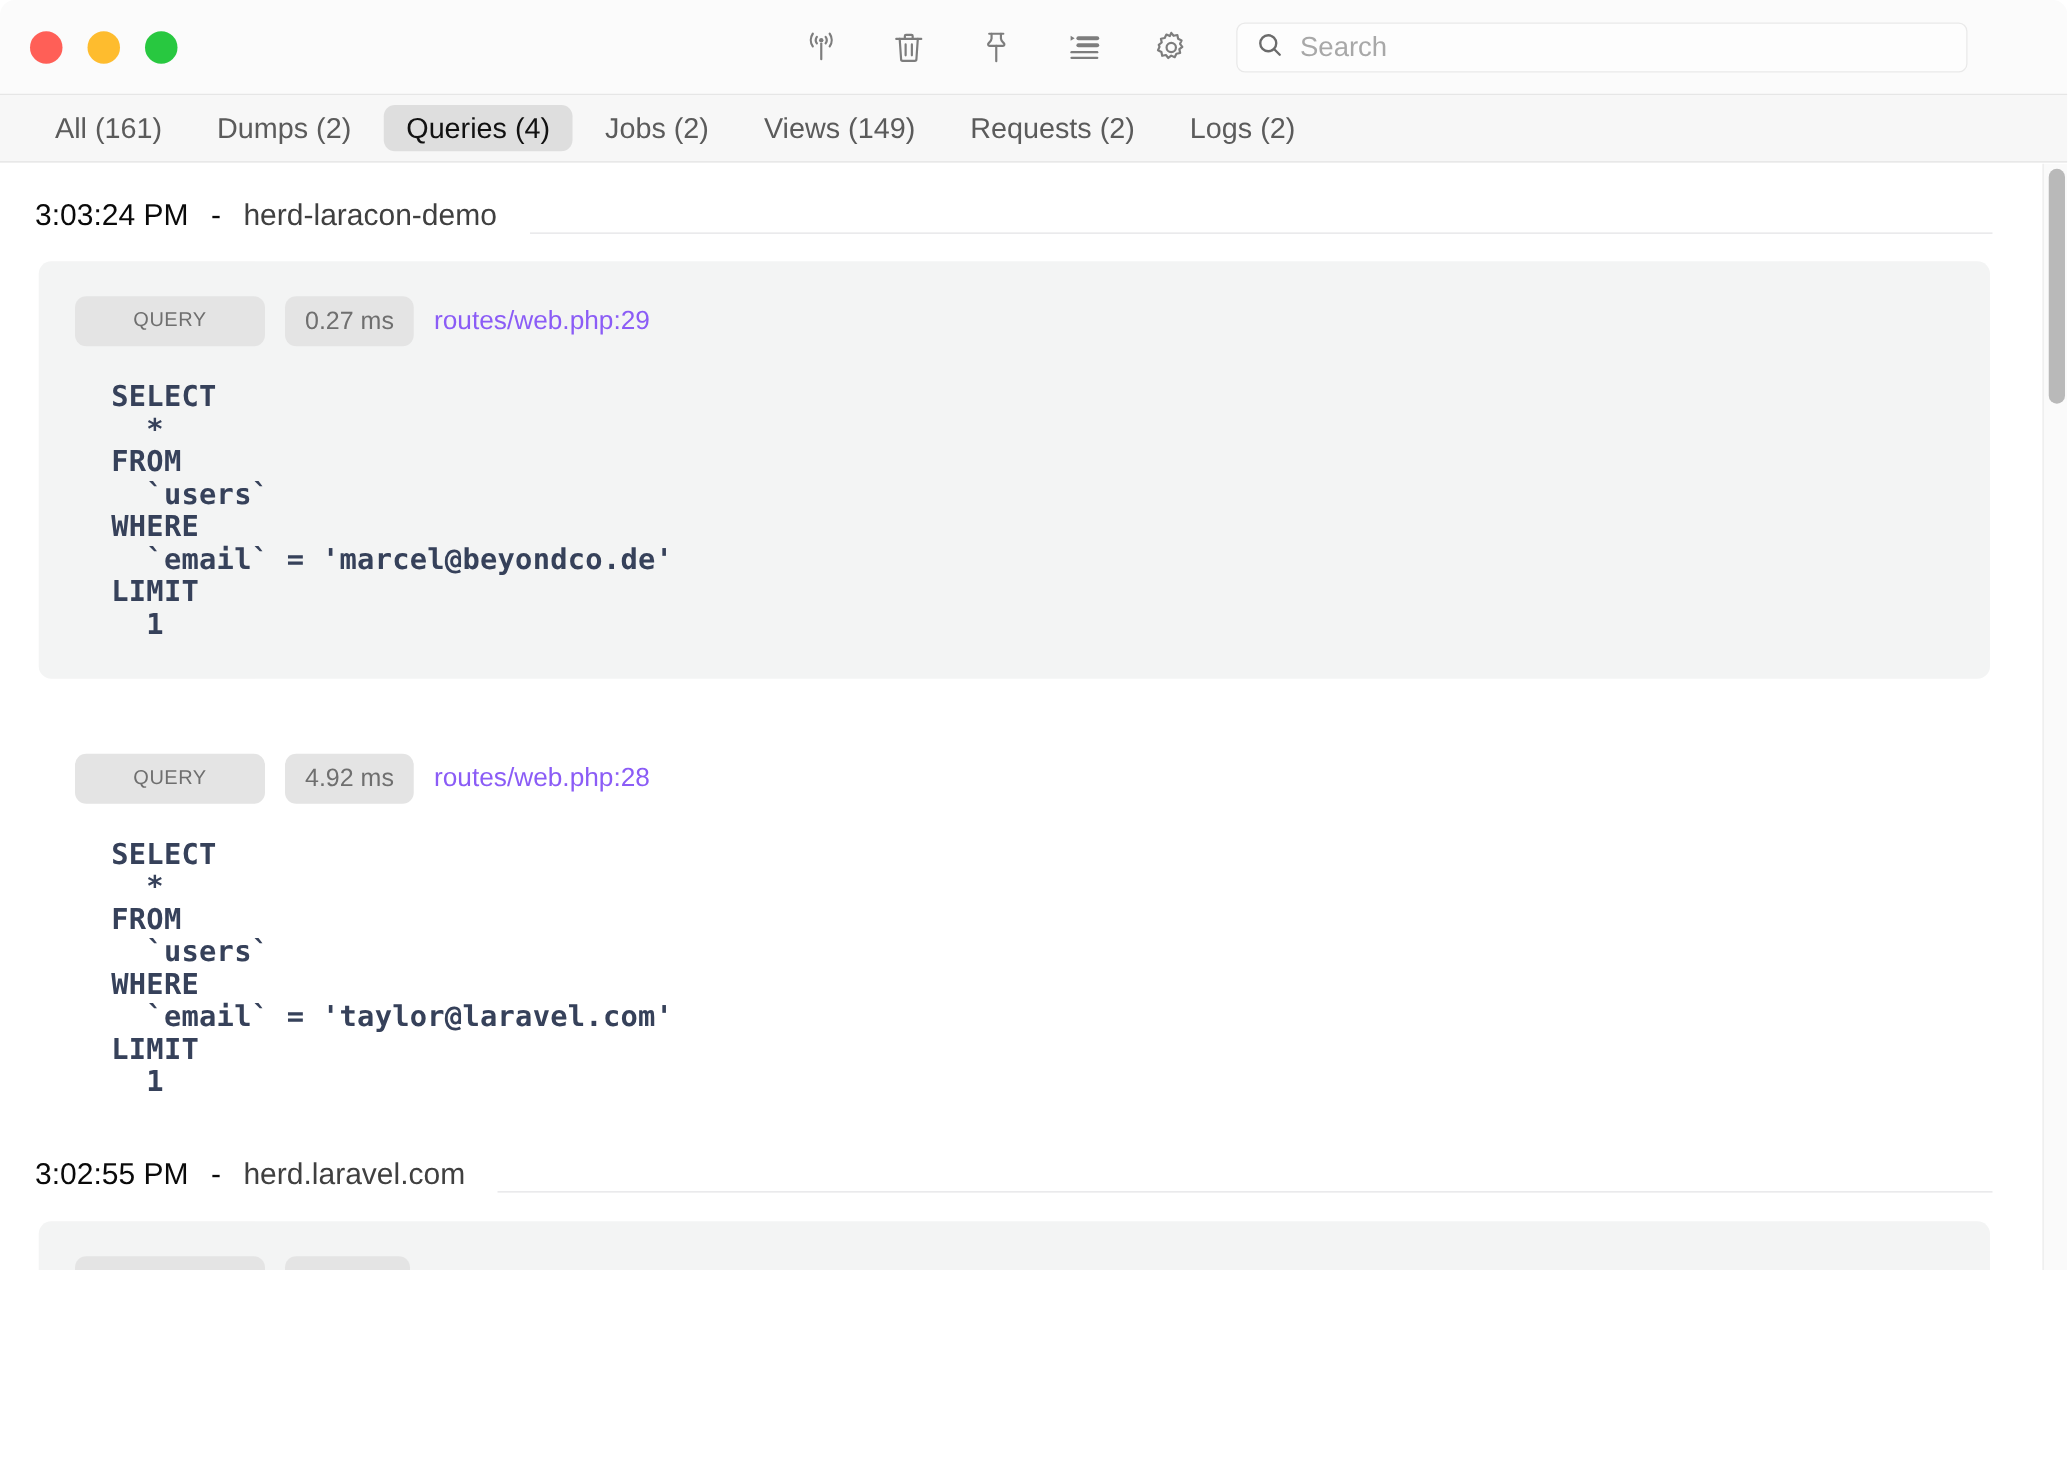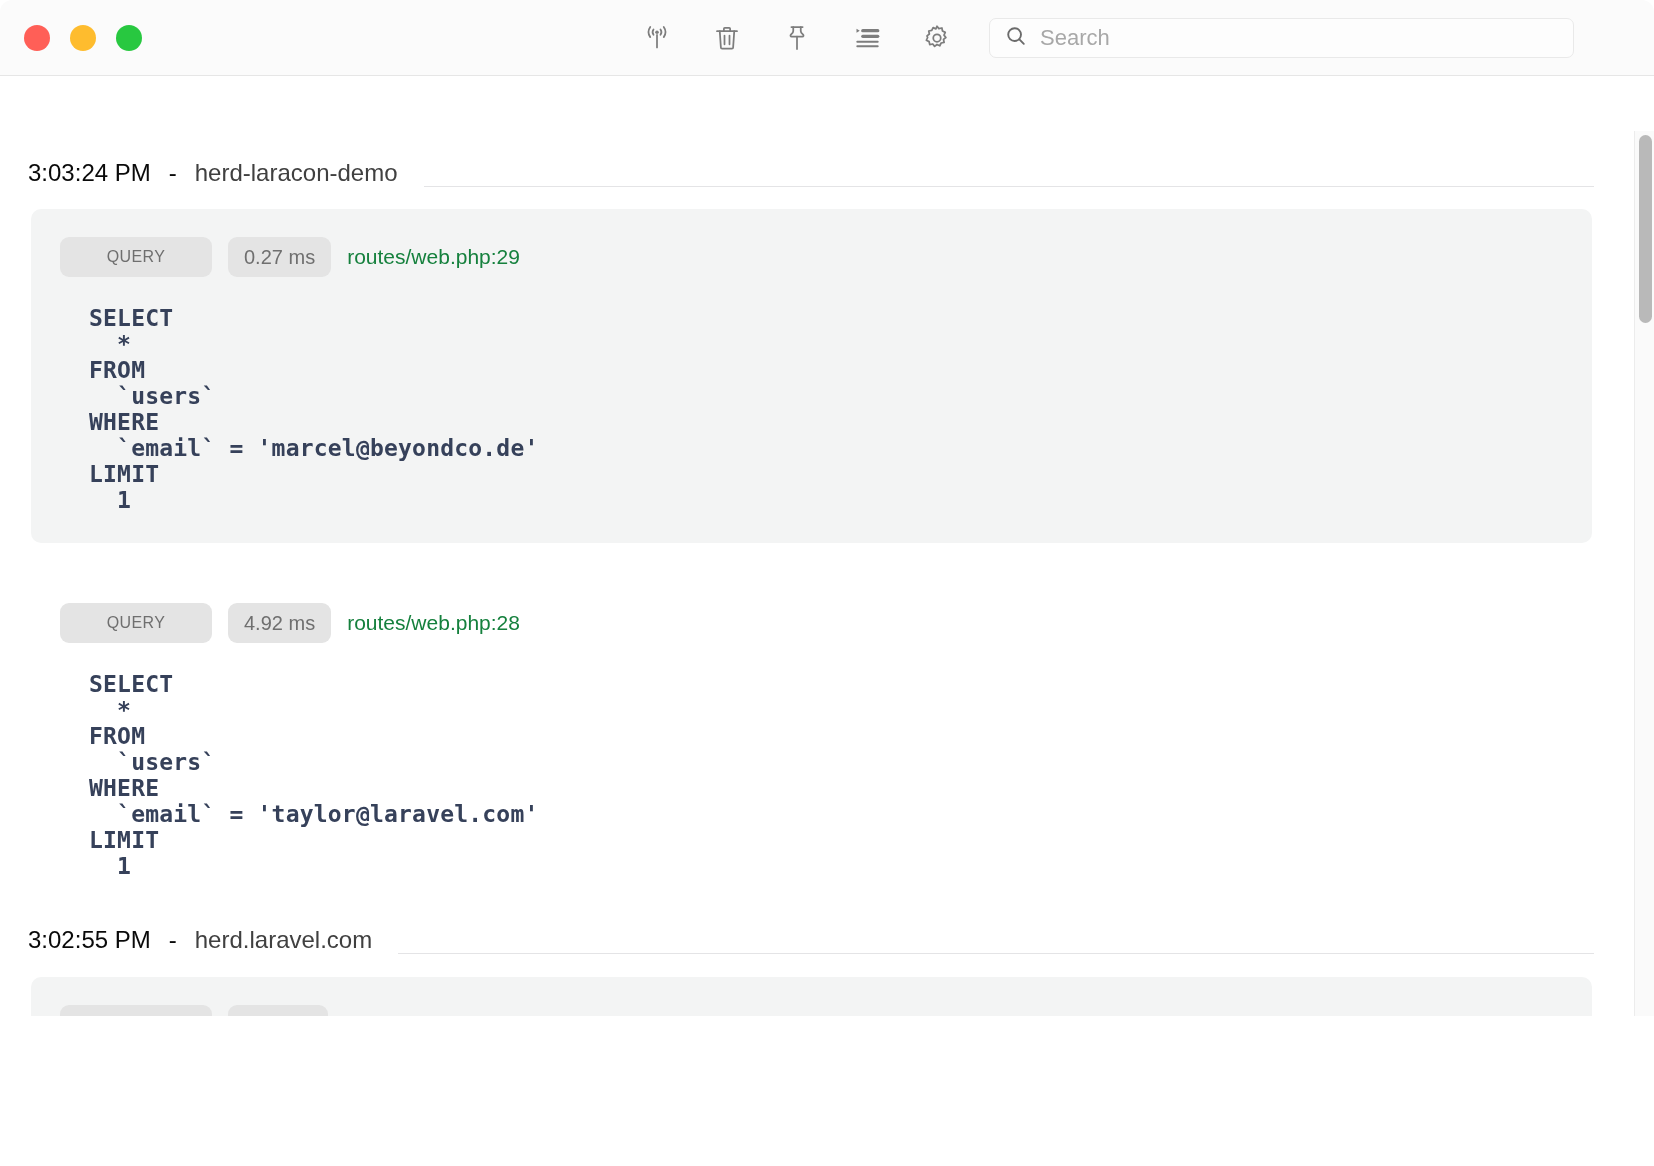--- a/index.html
+++ b/index.html
@@ -159,21 +159,21 @@
     align-items: center;
     justify-content: center;
     color: #6f6f6f;
     font-size: 16px;
     letter-spacing: 0.4px;
   }
   .pill.type { width: 152px; }
   .pill.time { min-width: 100px; padding: 0 16px; font-size: 20px; letter-spacing: 0; text-align: center; }
   .card-origin {
     font-size: 21px;
-    color: #15803d;
+    color: #8b5cf6;
   }
 
   .sql {
     font-family: "DejaVu Sans Mono", monospace;
     font-weight: bold;
     font-size: 23px;
     line-height: 26px;
     color: #36415a;
     white-space: pre;
     padding: 28px 0 0 58px;
@@ -261,20 +261,29 @@
       <span>
         <svg width="24" height="24" viewBox="0 0 24 24" fill="none" stroke="currentColor" stroke-width="1.9" stroke-linecap="round">
           <circle cx="10.6" cy="10.6" r="6.4"></circle>
           <path d="M15.4 15.4l4.4 4.4"></path>
         </svg>
       </span>
       <input class="search-input" type="text" value="" placeholder="Search" style="">
     </div>
   </div>
 
+  <div class="tabbar">
+    <div class="tab">All (161)</div>
+    <div class="tab">Dumps (2)</div>
+    <div class="tab active">Queries (4)</div>
+    <div class="tab">Jobs (2)</div>
+    <div class="tab">Views (149)</div>
+    <div class="tab">Requests (2)</div>
+    <div class="tab">Logs (2)</div>
+  </div>
 
   <div class="content">
 
     <div class="session-header" style="margin-top:14px">
       <span class="session-time">3:03:24 PM</span>
       <span class="session-dash">-</span>
       <span class="session-name">herd-laracon-demo</span>
       <span class="session-rule"></span>
     </div>
 

